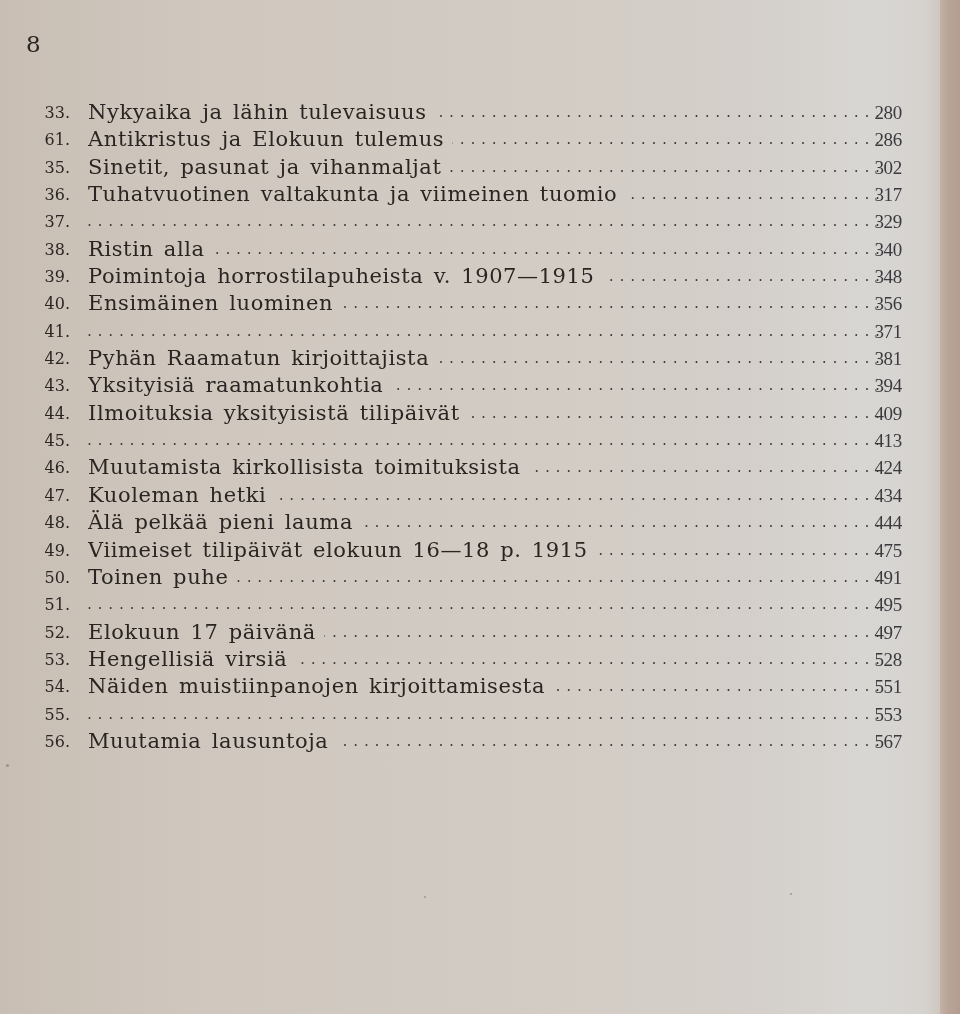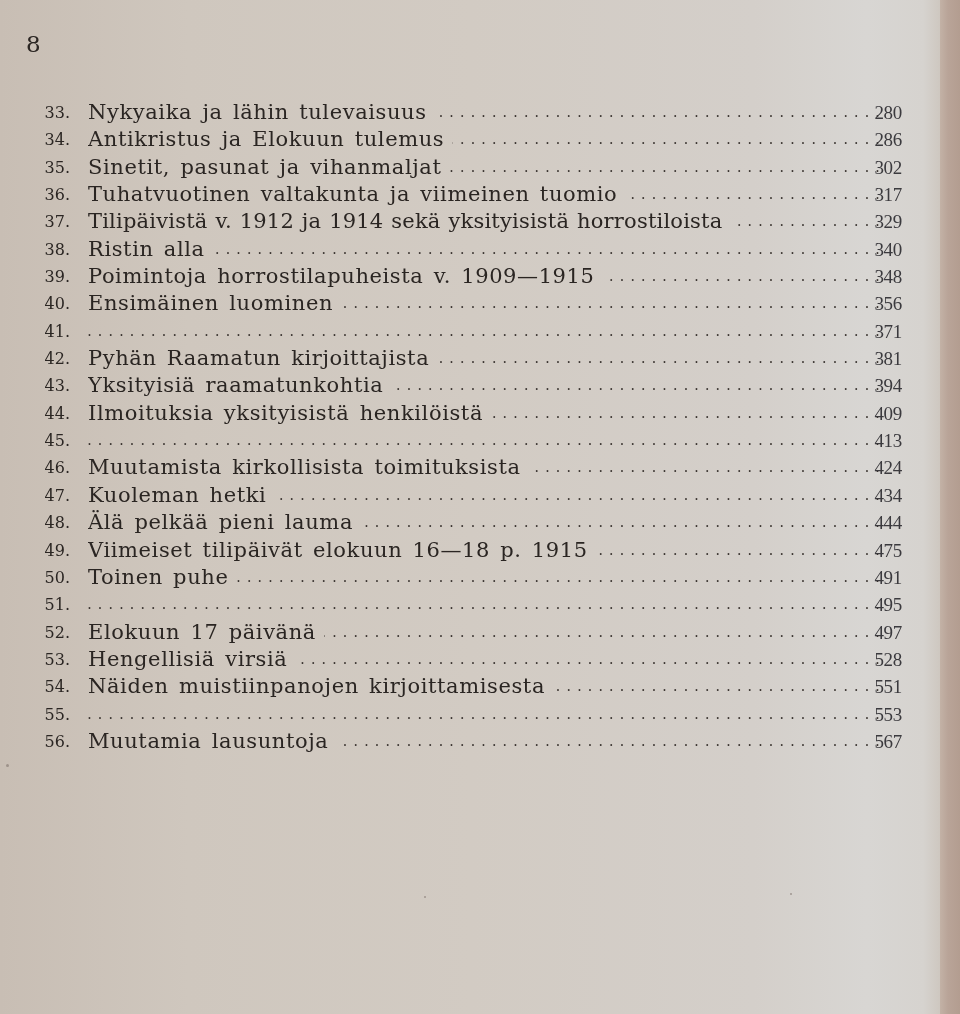--- a/index.html
+++ b/index.html
@@ -118,21 +118,21 @@
   <ul class="toc">
     <li class="toc-row">
       <span class="toc-num">33.</span>
       <span class="toc-title-wrap">
           <span class="toc-title">Nykyaika ja lähin tulevaisuus</span>
           <span class="toc-leader">..........................................................................................</span>
         </span>
       <span class="toc-page">280</span>
     </li>
     <li class="toc-row">
-      <span class="toc-num">34.</span>
+      <span class="toc-num">61.</span>
       <span class="toc-title-wrap">
           <span class="toc-title">Antikristus ja Elokuun tulemus</span>
           <span class="toc-leader">..........................................................................................</span>
         </span>
       <span class="toc-page">286</span>
     </li>
     <li class="toc-row">
       <span class="toc-num">35.</span>
       <span class="toc-title-wrap">
           <span class="toc-title">Sinetit, pasunat ja vihanmaljat</span>
@@ -144,37 +144,36 @@
       <span class="toc-num">36.</span>
       <span class="toc-title-wrap">
           <span class="toc-title">Tuhatvuotinen valtakunta ja viimeinen tuomio</span>
           <span class="toc-leader">..........................................................................................</span>
         </span>
       <span class="toc-page">317</span>
     </li>
     <li class="toc-row">
       <span class="toc-num">37.</span>
       <span class="toc-title-wrap">
-          <span class="toc-title" style="letter-spacing:0.2px;word-spacing:1px;">Tilipäivistä v. 1912 ja 1914 sekä yksityisistä horrostiloista</span>
           <span class="toc-leader">..........................................................................................</span>
         </span>
       <span class="toc-page">329</span>
     </li>
     <li class="toc-row">
       <span class="toc-num">38.</span>
       <span class="toc-title-wrap">
           <span class="toc-title">Ristin alla</span>
           <span class="toc-leader">..........................................................................................</span>
         </span>
       <span class="toc-page">340</span>
     </li>
     <li class="toc-row">
       <span class="toc-num">39.</span>
       <span class="toc-title-wrap">
-          <span class="toc-title">Poimintoja horrostilapuheista v. 1909—1915</span>
+          <span class="toc-title">Poimintoja horrostilapuheista v. 1907—1915</span>
           <span class="toc-leader">..........................................................................................</span>
         </span>
       <span class="toc-page">348</span>
     </li>
     <li class="toc-row">
       <span class="toc-num">40.</span>
       <span class="toc-title-wrap">
           <span class="toc-title">Ensimäinen luominen</span>
           <span class="toc-leader">..........................................................................................</span>
         </span>
@@ -199,21 +198,21 @@
       <span class="toc-num">43.</span>
       <span class="toc-title-wrap">
           <span class="toc-title">Yksityisiä raamatunkohtia</span>
           <span class="toc-leader">..........................................................................................</span>
         </span>
       <span class="toc-page">394</span>
     </li>
     <li class="toc-row">
       <span class="toc-num">44.</span>
       <span class="toc-title-wrap">
-          <span class="toc-title">Ilmoituksia yksityisistä henkilöistä</span>
+          <span class="toc-title">Ilmoituksia yksityisistä tilipäivät</span>
           <span class="toc-leader">..........................................................................................</span>
         </span>
       <span class="toc-page">409</span>
     </li>
     <li class="toc-row">
       <span class="toc-num">45.</span>
       <span class="toc-title-wrap">
           <span class="toc-leader">..........................................................................................</span>
         </span>
       <span class="toc-page">413</span>

